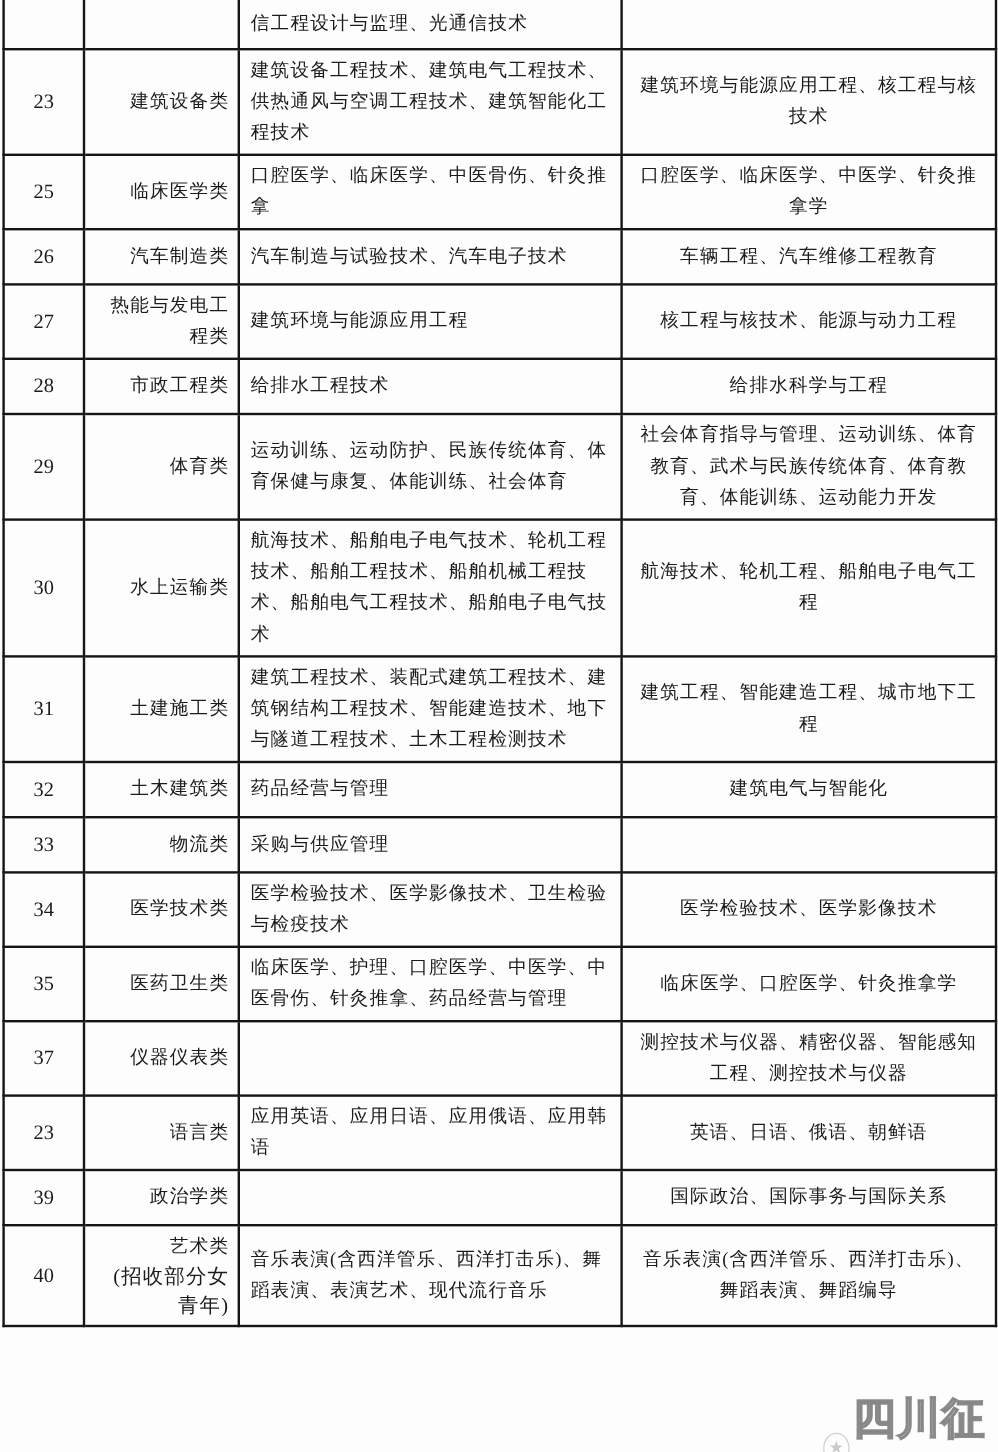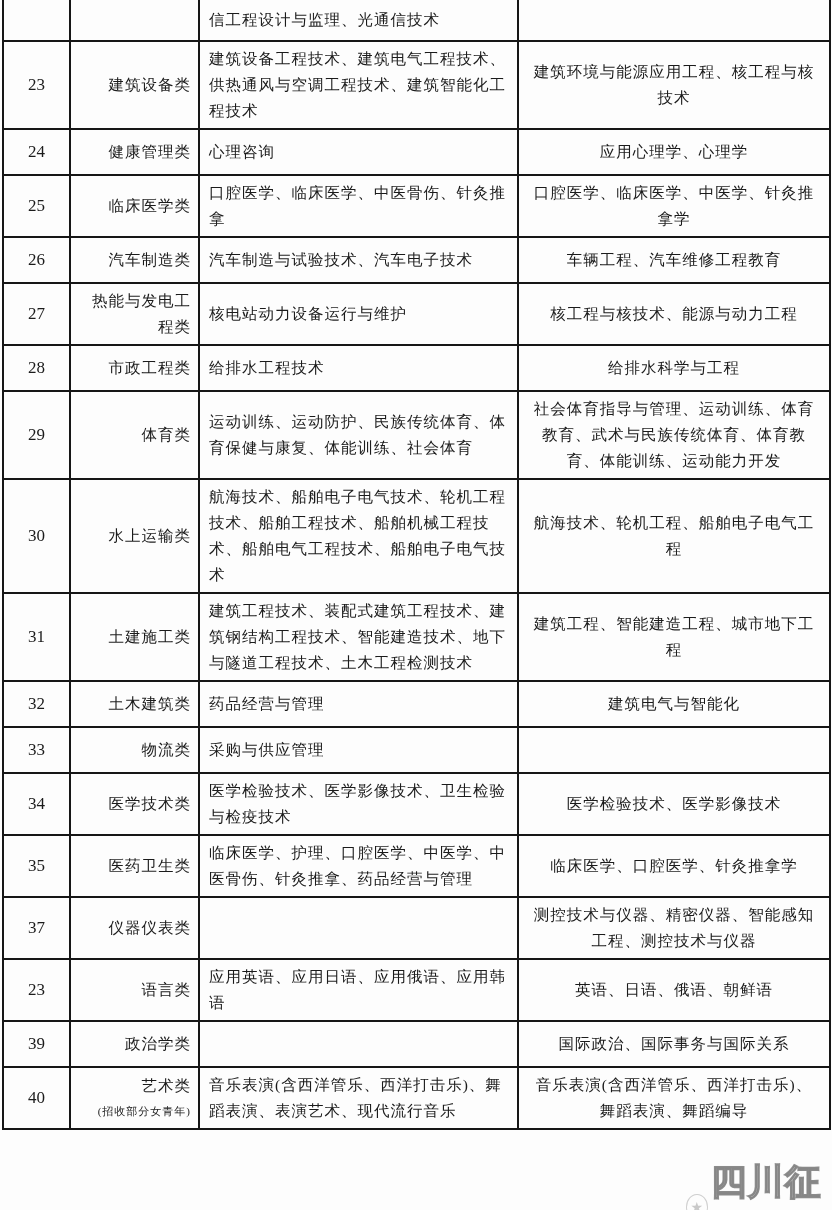--- a/index.html
+++ b/index.html
@@ -33,21 +33,21 @@
   td.num{
     text-align:center;
     font-size:17px;
     letter-spacing:0;
     font-family:"Liberation Serif",serif;
     border-radius:19px;
   }
   td.cat{text-align:right;padding:4px 7px;}
   td.voc{text-align:left;padding:4px 9px;}
   td.ug{text-align:center;padding:4px 12px;}
-  .cat-note{display:block;font-size:11px;line-height:24px;}
+  .cat-note{display:block;font-size:17px;line-height:24px;}
   .watermark{
     position:absolute;
     left:686px;top:1158px;
     display:flex;align-items:center;
     pointer-events:none;
   }
   .wm-logo{
     width:24px;height:24px;
     border:1px solid rgba(150,150,150,0.45);
     border-radius:50%;
@@ -83,41 +83,35 @@
           <td class="voc">信工程设计与监理、光通信技术</td>
           <td class="ug"></td>
         </tr>
         <tr>
           <td class="num">23</td>
           <td class="cat">建筑设备类</td>
           <td class="voc">建筑设备工程技术、建筑电气工程技术、供热通风与空调工程技术、建筑智能化工程技术</td>
           <td class="ug">建筑环境与能源应用工程、核工程与核技术</td>
         </tr>
         <tr>
-          <td class="num">24</td>
-          <td class="cat">健康管理类</td>
-          <td class="voc">心理咨询</td>
-          <td class="ug">应用心理学、心理学</td>
-        </tr>
-        <tr>
           <td class="num">25</td>
           <td class="cat">临床医学类</td>
           <td class="voc">口腔医学、临床医学、中医骨伤、针灸推拿</td>
           <td class="ug">口腔医学、临床医学、中医学、针灸推拿学</td>
         </tr>
         <tr>
           <td class="num">26</td>
           <td class="cat">汽车制造类</td>
           <td class="voc">汽车制造与试验技术、汽车电子技术</td>
           <td class="ug">车辆工程、汽车维修工程教育</td>
         </tr>
         <tr>
           <td class="num">27</td>
           <td class="cat">热能与发电工程类</td>
-          <td class="voc">核电站动力设备运行与维护</td>
+          <td class="voc">建筑环境与能源应用工程</td>
           <td class="ug">核工程与核技术、能源与动力工程</td>
         </tr>
         <tr>
           <td class="num">28</td>
           <td class="cat">市政工程类</td>
           <td class="voc">给排水工程技术</td>
           <td class="ug">给排水科学与工程</td>
         </tr>
         <tr>
           <td class="num">29</td>

